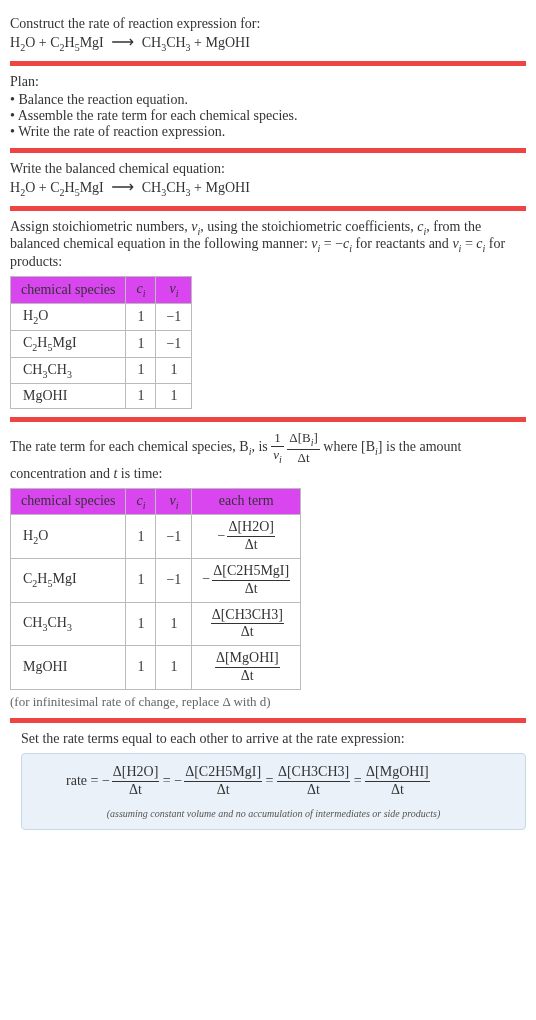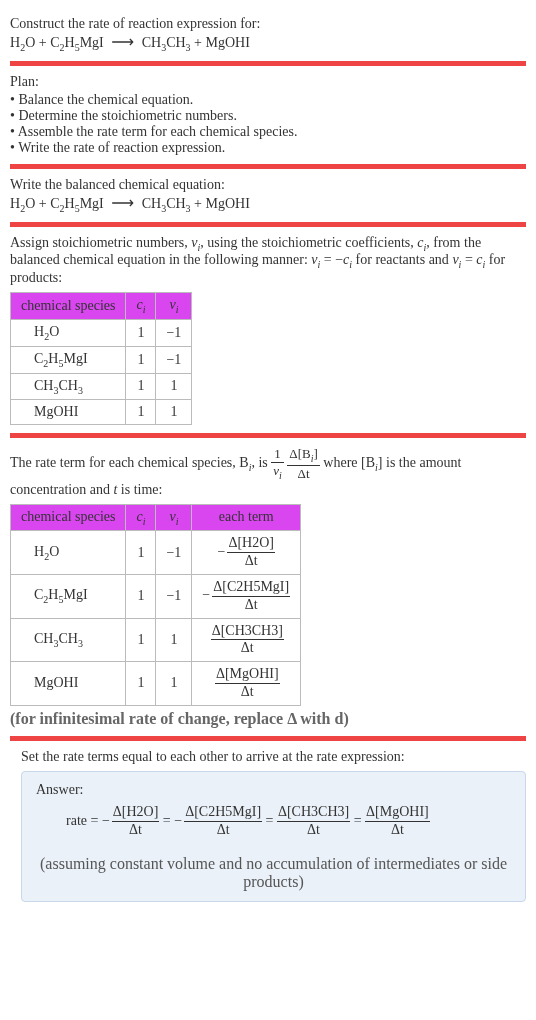--- a/index.html
+++ b/index.html
@@ -33,58 +33,58 @@
     th, td {
       border: 1px solid #bbb;
       padding: 4px 10px;
       text-align: center;
       font-family: Georgia, serif;
     }
     th {
       font-weight: normal;
       background: #d946ef;
     }
-    td.left { text-align: left; padding-left: 23px; }
+    td.left { text-align: left; padding-left: 12px; }
     .italic { font-style: italic; }
     .frac {
       display: inline-block;
       text-align: center;
       vertical-align: middle;
       font-size: 13px;
     }
     .frac .num { display: block; border-bottom: 1px solid #333; padding: 0 2px; line-height: 1.2; }
     .frac .den { display: block; padding: 0 2px; line-height: 1.2; }
     .neg { margin-right: 2px; }
     .smallnote {
-      font-size: 16px;
+      font-size: 13px;
       color: #666;
       margin-top: 4px;
-      font-weight: bold;
     }
     .answer-box {
       background: #eaf1f9;
       border: 1px solid #c8d8ea;
       border-radius: 4px;
       padding: 10px 14px;
       margin-top: 6px;
     }
     .answer-box .label {
       font-size: 14px;
       margin-bottom: 6px;
     }
     .rate-line {
       padding-left: 30px;
       white-space: nowrap;
       margin-bottom: 4px;
     }
     .answer-note {
-      font-size: 16px;
+      font-size: 10px;
       color: #555;
       text-align: center;
-      margin-top: 17px;
+      margin-top: 10px;
+      font-style: italic;
     }
     .chem { font-family: Georgia, serif; }
     .delta { font-family: Georgia, serif; }
     .table-frac {
       display: inline-block;
       text-align: center;
       vertical-align: middle;
       font-size: 14px;
     }
     .table-frac .num { display: block; border-bottom: 1px solid #333; padding: 0 1px; line-height: 1.2; }
@@ -99,22 +99,21 @@
   <div class="equation">
     <span class="chem"><span>H</span><span class="sub">2</span><span>O</span></span><span> + </span><span class="chem"><span>C</span><span class="sub">2</span><span>H</span><span class="sub">5</span><span>MgI</span></span>
     <span class="arrow">⟶</span>
     <span class="chem"><span>CH</span><span class="sub">3</span><span>CH</span><span class="sub">3</span></span><span> + </span><span class="chem">MgOHI</span>
   </div>
 </div>
 
 <div class="section">
   <div>Plan:</div>
   <ul class="plan-list">
-    <li>Balance the chemical equation.</li>
-    <li>Determine the stoichiometric numbers.</li>
+    <li>Balance the reaction equation.</li>
     <li>Assemble the rate term for each chemical species.</li>
     <li>Write the rate of reaction expression.</li>
   </ul>
 </div>
 
 <div class="section">
   <div>Write the balanced chemical equation:</div>
   <div class="equation">
     <span class="chem"><span>H</span><span class="sub">2</span><span>O</span></span><span> + </span><span class="chem"><span>C</span><span class="sub">2</span><span>H</span><span class="sub">5</span><span>MgI</span></span>
     <span class="arrow">⟶</span>
@@ -204,21 +203,20 @@
     </tr>
   </tbody>
     </table>
   <div class="smallnote">(for infinitesimal rate of change, replace Δ with d)</div>
 </div>
 
 <div class="section" style="border-bottom:none;padding-left:11px;">
   <div>Set the rate terms equal to each other to arrive at the rate expression:</div>
 
   <div class="answer-box">
-    <div class="label">Answer:</div>
     <div class="rate-line">
       <span>rate = </span>
       <span class="neg inline-mid">−</span><span class="table-frac inline-mid"><span class="num">Δ[H2O]</span><span class="den">Δt</span></span>
       <span class="inline-mid"> = </span>
       <span class="neg inline-mid">−</span><span class="table-frac inline-mid"><span class="num">Δ[C2H5MgI]</span><span class="den">Δt</span></span>
       <span class="inline-mid"> = </span>
       <span class="table-frac inline-mid"><span class="num">Δ[CH3CH3]</span><span class="den">Δt</span></span>
       <span class="inline-mid"> = </span>
       <span class="table-frac inline-mid"><span class="num">Δ[MgOHI]</span><span class="den">Δt</span></span>
     </div>

